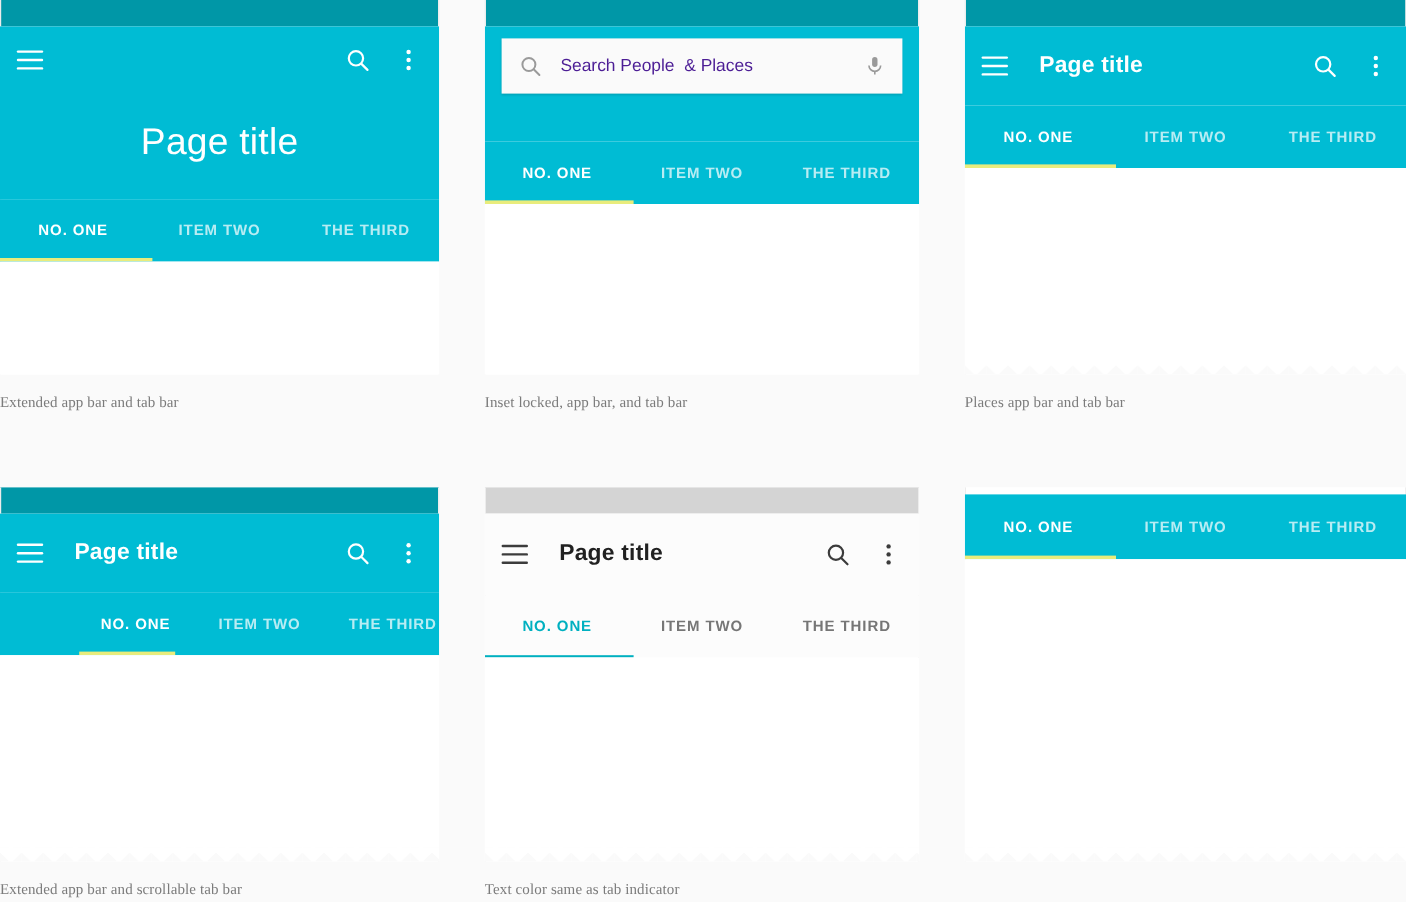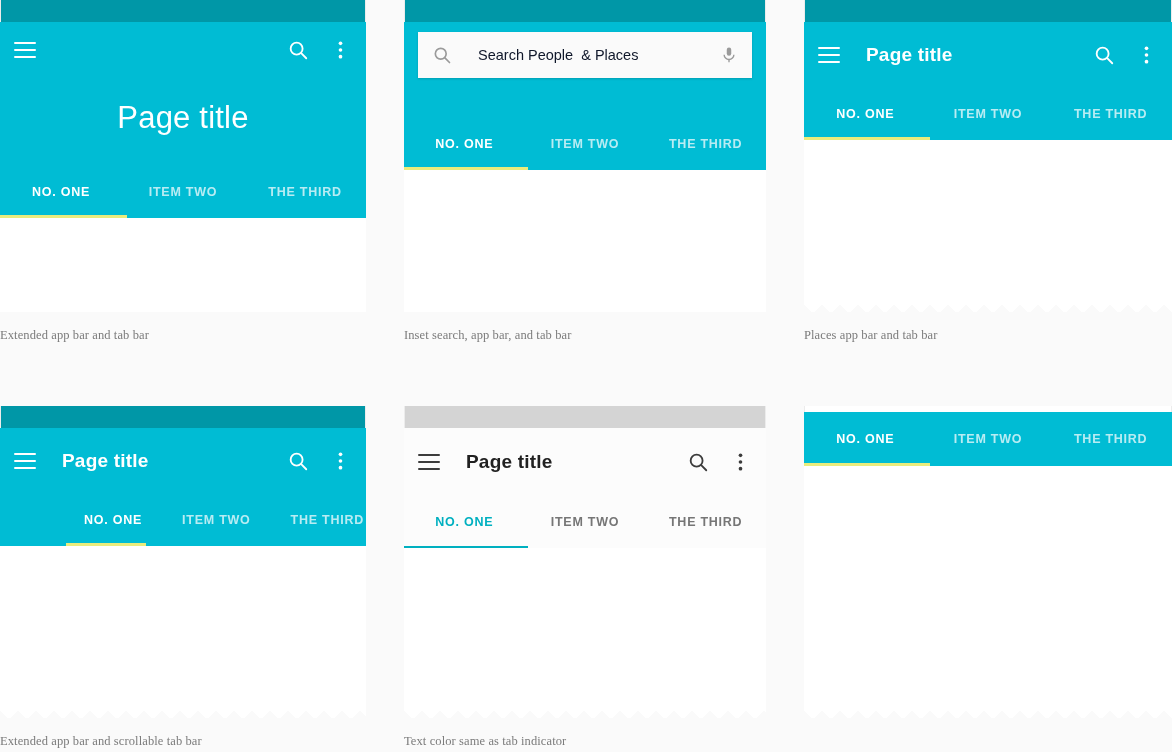--- a/index.html
+++ b/index.html
@@ -146,23 +146,23 @@
     height: 46px;
     background: #fafafa;
     display: flex;
     align-items: center;
     padding: 0 14px;
     box-shadow: 0 1px 2px rgba(0,0,0,0.16);
   }
   .search-field .sf-icon { flex: 0 0 auto; display: flex; align-items: center; }
   .search-placeholder {
     flex: 1 1 auto;
-    margin-left: 26px;
+    margin-left: 15px;
     font-size: 14.5px;
-    color: #0f172a;
+    color: #4c1d95;
     white-space: pre;
     overflow: hidden;
   }
 
   
   .tabbar {
     position: relative;
     width: 100%;
     height: 52px;
     background: #00bcd4;
@@ -339,21 +339,21 @@
             <div class="tab">ITEM TWO</div>
             <div class="tab">THE THIRD</div>
           </div>
           <div class="indicator" style="left:0px;width:124px;"></div>
         </div>
 
         <div class="content" style="height:170px;">
           
         </div>
       </div>
-      <div class="caption">Inset search, app bar, and tab bar</div>
+      <div class="caption">Inset locked, app bar, and tab bar</div>
     </div>
 
     <div class="cell col-3 row-1">
       <div class="device" style="height:312px;">
         <div class="card-border-left"></div>
         <div class="card-border-right"></div>
 
         <div class="statusbar"></div>
 
         <div class="appbar regular">

